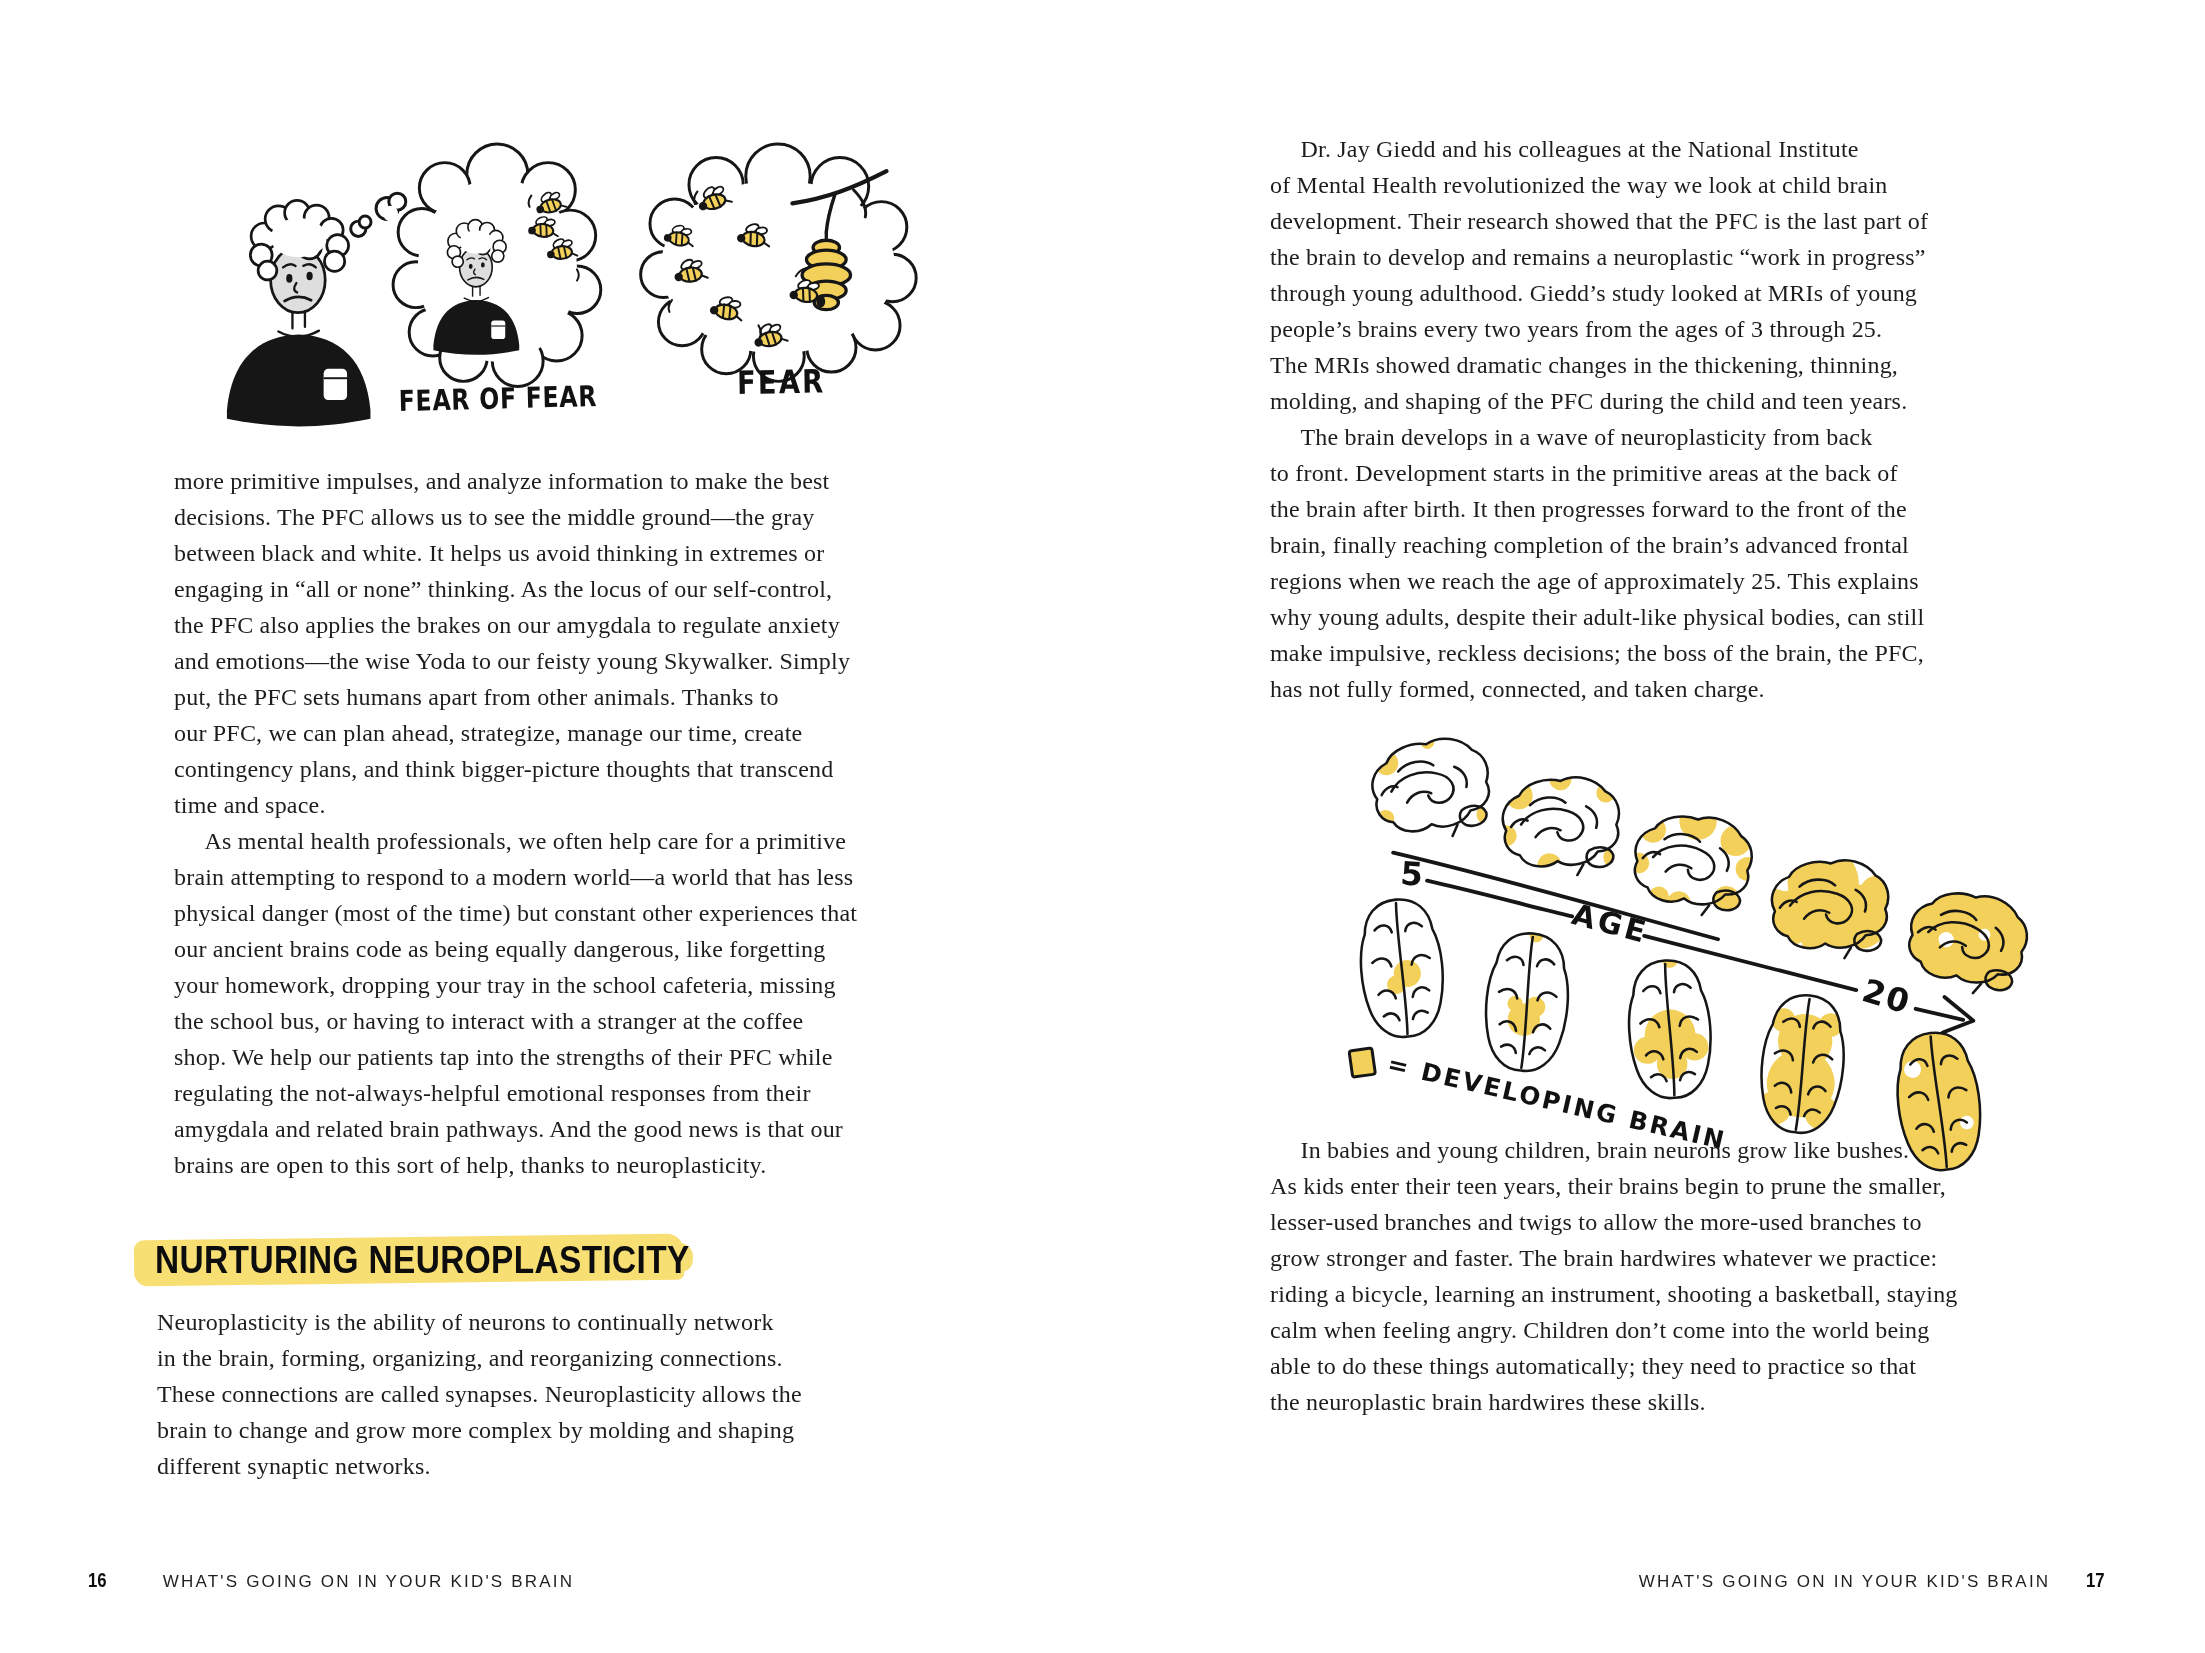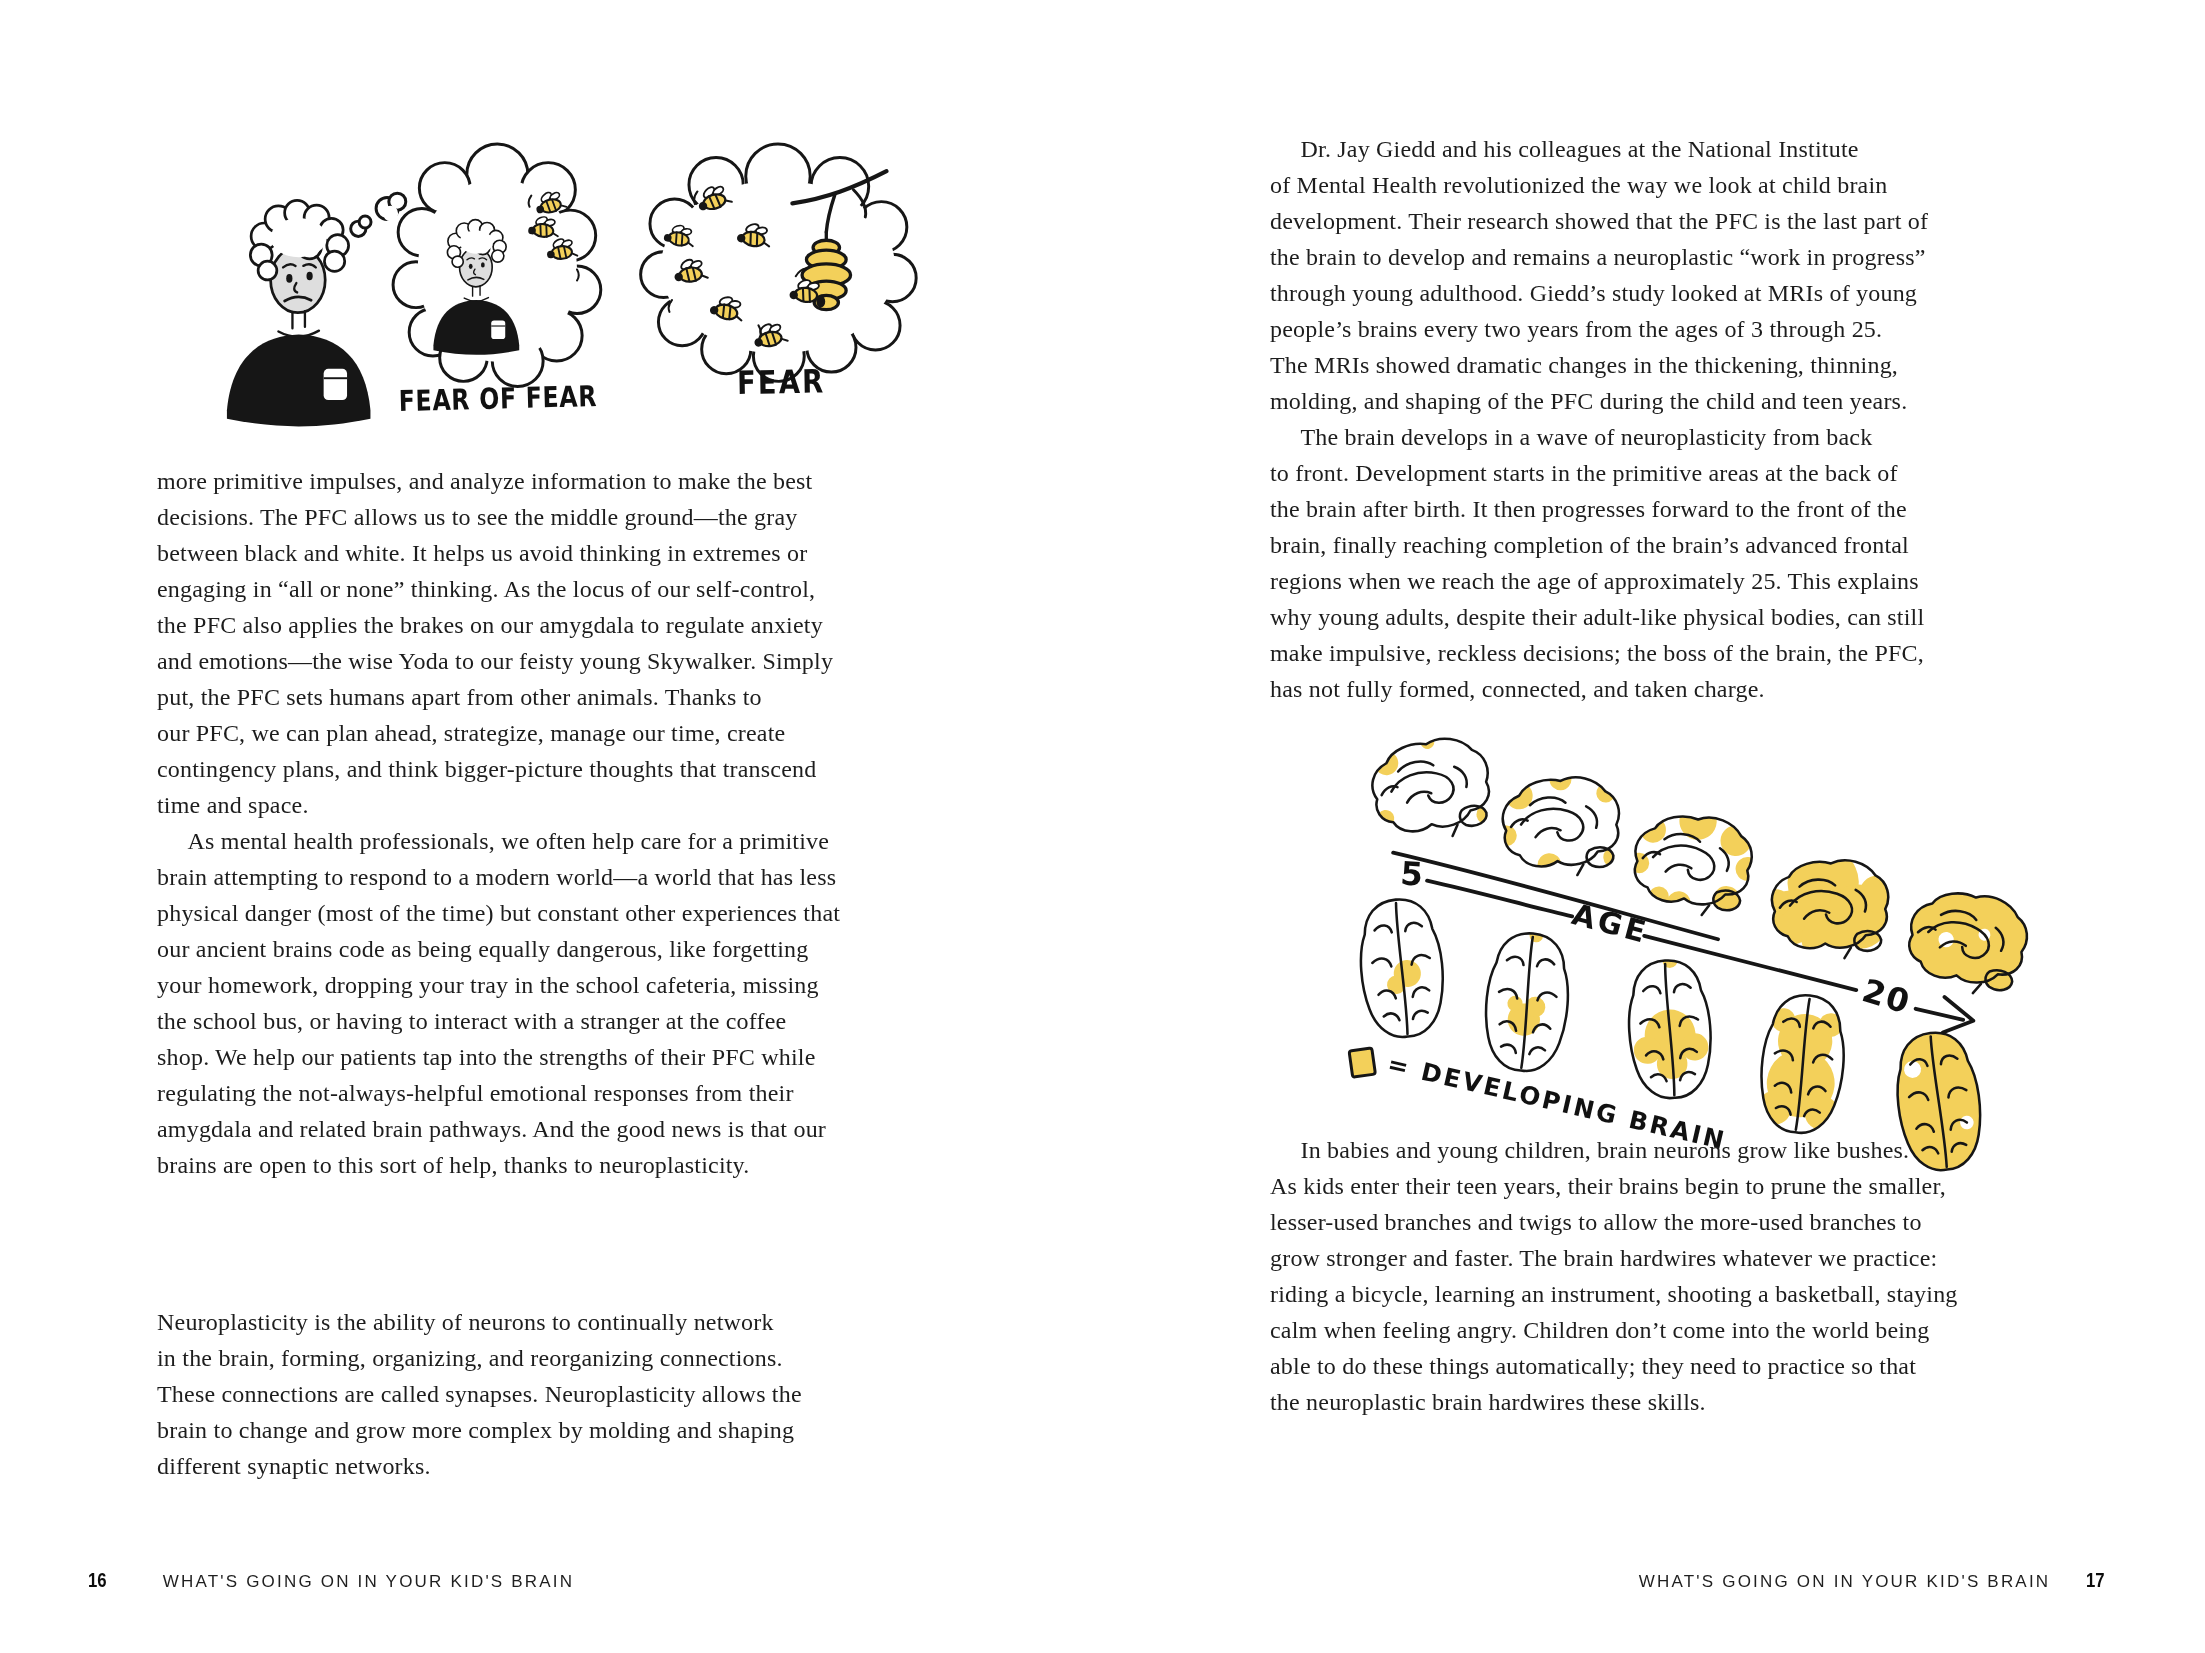--- a/index.html
+++ b/index.html
@@ -179,21 +179,21 @@
           <use href="#bee" transform="translate(662,272) rotate(14) scale(1.1)"></use>
           <use href="#bee" transform="translate(714,304) rotate(-10) scale(1.1)"></use>
           <use href="#bee" transform="translate(756,252) rotate(6) scale(1.1)"></use>
           <use href="#bee" transform="translate(606,186) rotate(12)"></use>
           <path d="M628,130 q-6,8 -3,15 M700,288 q5,8 1,15 M744,230 q5,-8 12,-9 M598,258 q-6,7 -3,14" class="ln" stroke-width="2.4"></path>
         </g>
       </g>
       <text class="handtext" font-size="38" letter-spacing="3" text-anchor="middle" transform="translate(727,368) rotate(-1) scale(0.85,1)">FEAR</text>
     </svg>
 
-    <div class="textblock" style="left:157px;top:463px;">
+    <div class="textblock" style="left:174px;top:463px;">
       <p class="para">more primitive impulses, and analyze information to make the best
 decisions. The PFC allows us to see the middle ground—the gray
 between black and white. It helps us avoid thinking in extremes or
 engaging in “all or none” thinking. As the locus of our self-control,
 the PFC also applies the brakes on our amygdala to regulate anxiety
 and emotions—the wise Yoda to our feisty young Skywalker. Simply
 put, the PFC sets humans apart from other animals. Thanks to
 our PFC, we can plan ahead, strategize, manage our time, create
 contingency plans, and think bigger-picture thoughts that transcend
 time and space.</p>
@@ -202,20 +202,24 @@
 physical danger (most of the time) but constant other experiences that
 our ancient brains code as being equally dangerous, like forgetting
 your homework, dropping your tray in the school cafeteria, missing
 the school bus, or having to interact with a stranger at the coffee
 shop. We help our patients tap into the strengths of their PFC while
 regulating the not-always-helpful emotional responses from their
 amygdala and related brain pathways. And the good news is that our
 brains are open to this sort of help, thanks to neuroplasticity.</p>
     </div>
 
+    <h2 class="section-heading" style="margin:0;">
+      <span class="hl-swipe"></span>
+      <span class="heading-text">NURTURING NEUROPLASTICITY</span>
+    </h2>
 
     <div class="textblock" style="left:157px;top:1304px;">
       <p class="para">Neuroplasticity is the ability of neurons to continually network
 in the brain, forming, organizing, and reorganizing connections.
 These connections are called synapses. Neuroplasticity allows the
 brain to change and grow more complex by molding and shaping
 different synaptic networks.</p>
     </div>
 
     <footer class="footer footer-left">

